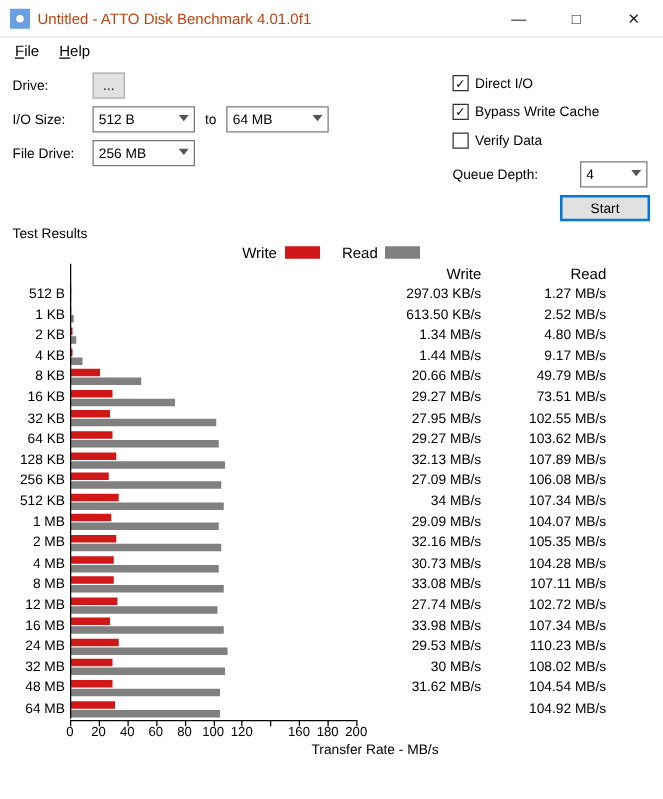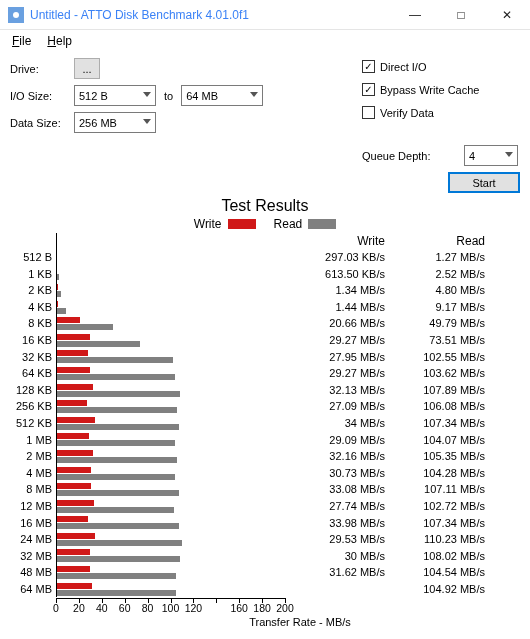--- a/index.html
+++ b/index.html
@@ -1,41 +1,41 @@
 <!DOCTYPE html>
 <html><head>
 <meta charset="utf-8">
 <style>
   * { box-sizing: border-box; margin:0; padding:0; }
   body { font-family: "Segoe UI", Tahoma, sans-serif; font-size:11px; background:#fff; width:530px; }
   .titlebar { height:30px; background:#fff; display:flex; align-items:center; border-bottom:1px solid #e5e5e5; }
   .titlebar .ticon { width:16px; height:16px; margin:0 6px 0 8px; background:#6aa0e0; position:relative;}
   .titlebar .ticon::after{ content:""; position:absolute; width:6px; height:6px; background:#fff; top:5px; left:5px; border-radius:50%;}
-  .titlebar .ttitle { flex:1; font-size:12px; color:#3b82f6; }
+  .titlebar .ttitle { flex:1; font-size:12px; color:#c2410c; }
   .winbtns { display:flex; height:100%; }
   .winbtn { width:46px; display:flex; align-items:center; justify-content:center; color:#222; font-size:12px; }
   .menubar { display:flex; gap:4px; padding:2px 6px 4px 6px; }
   .menubar span { padding:2px 6px; font-size:12px; }
   .menubar span u { text-decoration:underline; }
   .content { padding:4px 10px 0 10px; }
   .row { display:flex; align-items:center; margin-bottom:6px; gap:8px;}
   .lab { width:56px; }
   .sqbtn { width:26px; height:21px; border:1px solid #adadad; background:#e1e1e1; display:flex; align-items:center; justify-content:center;}
   .sel { border:1px solid #7a7a7a; background:#fff; height:21px; display:flex; align-items:center; padding:0 4px; position:relative;}
   .sel .arrow { position:absolute; right:4px; top:6px; width:0; height:0; border-left:4px solid transparent; border-right:4px solid transparent; border-top:5px solid #555;}
   .cb { display:flex; align-items:center; gap:5px; }
   .cb .box { width:13px; height:13px; border:1px solid #333; display:flex; align-items:center; justify-content:center; font-size:10px;}
   .startbtn { width:72px; height:21px; border:2px solid #0078d7; background:#e1e1e1; display:flex; align-items:center; justify-content:center; margin-left:auto;}
   .descbox { border:1px solid #828790; background:#fff; height:38px; padding:2px 4px; position:relative; display:flex;}
   .descboxta { flex:1;}
   .spinners{ width:15px; display:flex; flex-direction:column; border-left:1px solid #c0c0c0;}
   .spin{ flex:1; display:flex; align-items:center; justify-content:center; font-size:7px; color:#666;}
   .spin:first-child{ border-bottom:1px solid #c0c0c0;}
   .results-area { border-top:0px solid #ccc; margin-top:4px; padding-top:0px;}
-  .resheader { text-align:center; font-size:16px; margin-bottom:2px;}
+  .resheader { text-align:left; font-size:11px; margin-bottom:2px;}
   .legend { display:flex; justify-content:center; gap:18px; margin-bottom:2px;}
   .legend div { display:flex; align-items:center; gap:6px; font-size:12px;}
   .swatch { width:28px; height:10px;}
   .grid { display:flex; }
   .ylabs { width:46px; text-align:right; padding-right:4px;}
   .ylabs div, .chartrow { height:16.6px; line-height:16.6px; font-size:11px;}
   .chart { width:229px; position:relative; }
   .chartrow { display:flex; flex-direction:column; justify-content:center; gap:1px; height:16.6px;}
   .wbar { background:#d01818; height:6px;}
   .rbar { background:#808080; height:6px;}
@@ -86,39 +86,39 @@
             <span class="arrow"></span>
         </div>
         <span>to</span>
         <div class="sel" style="width:82px;">
           <span>64 MB</span>
             <span class="arrow"></span>
         </div>
       </div>
 
       <div class="row">
-        <div class="lab">Data Size:</div>
+        <div class="lab">File Drive:</div>
         <div class="sel" style="width:82px;">
           <span>256 MB</span>
             <span class="arrow"></span>
         </div>
       </div>
 
     </div>
 
     <div class="right-controls">
       <div class="cb" style="margin-top:2px; margin-bottom:10px;">
         <div class="box">✓</div>
           <span>Direct I/O</span>
       </div>
       <div class="cb" style="margin-bottom:10px;">
         <div class="box">✓</div>
           <span>Bypass Write Cache</span>
       </div>
-      <div class="cb" style="margin-bottom:26px;align-items:center;">
+      <div class="cb" style="margin-bottom:10px;align-items:center;">
         <div class="box"></div>
           <span>Verify Data</span>
       </div>
       <div class="row" style="margin-bottom:6px;">
         <span>Queue Depth:</span>
         <div class="sel" style="width:54px; margin-left:auto; margin-right:2px;">
           <span>4</span>
             <span class="arrow"></span>
         </div>
       </div>

